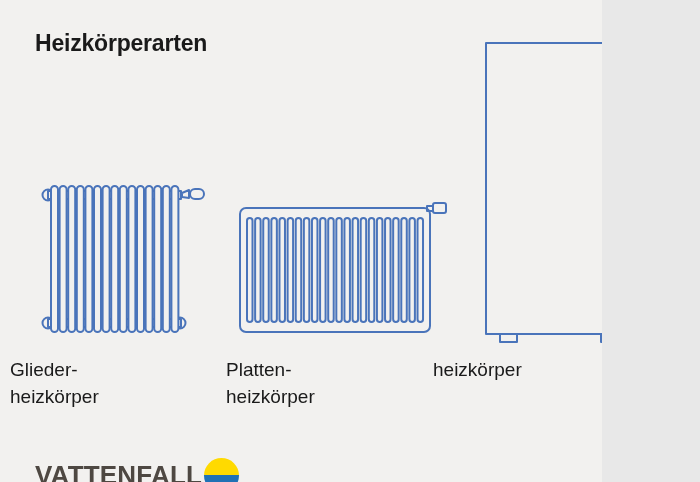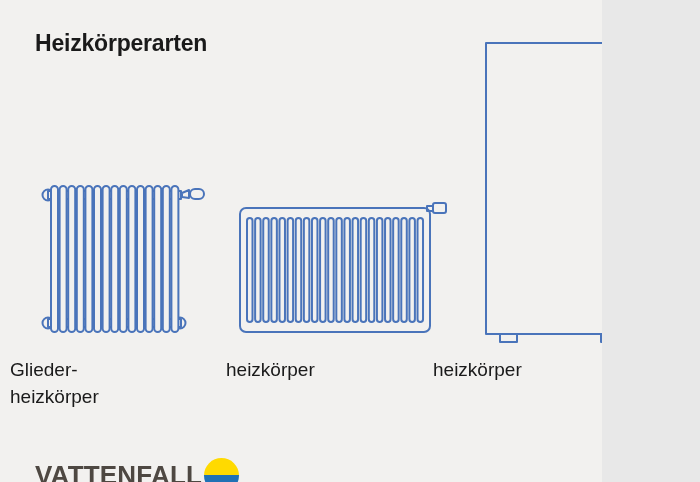--- a/index.html
+++ b/index.html
@@ -106,20 +106,21 @@
     <rect class="bgfill" x="4" y="3" width="142" height="291"></rect>
     <rect class="ln" x="146" y="277" width="8" height="5"></rect>
     <rect class="ln" x="154" y="273" width="14" height="12" rx="3"></rect>
   </svg>
 
   <div class="rlabel" style="left:10px;width:220px">
     <div>Glieder-</div>
     <div>heizkörper</div>
   </div>
   <div class="rlabel" style="left:226px;width:220px">
+    <div>Platten-</div>
     <div>heizkörper</div>
   </div>
   <div class="rlabel" style="left:433px;width:264px">
     <div>heizkörper</div>
   </div>
 
   <div class="footer">
     <span class="brand">VATTENFALL</span>
     <span class="logo-circle"></span>
   </div>

